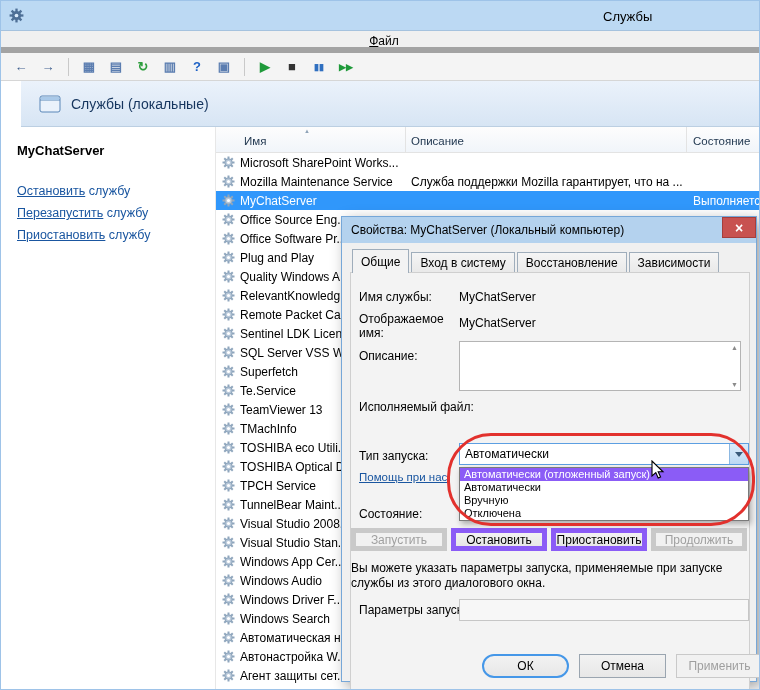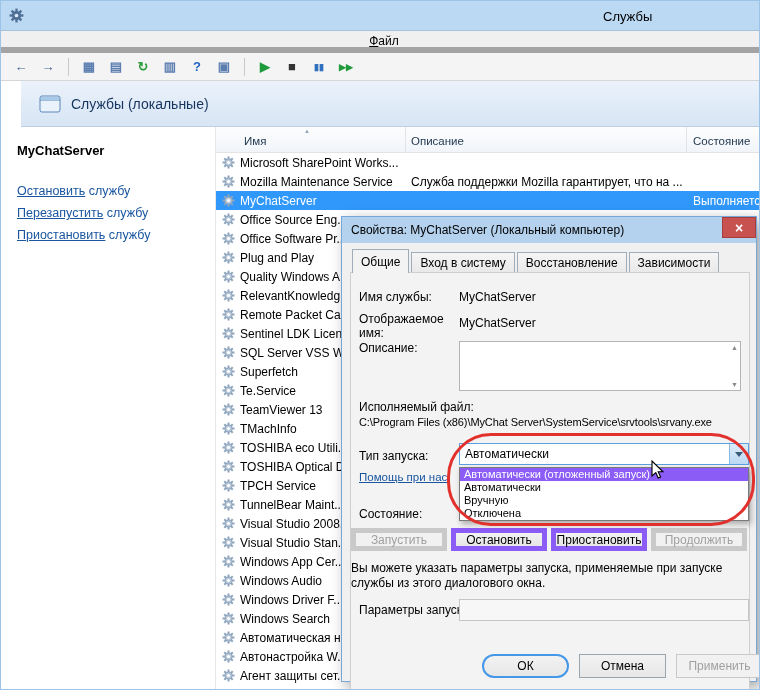--- a/index.html
+++ b/index.html
@@ -756,29 +756,28 @@
       <div class="tab">Восстановление</div>
       <div class="tab">Зависимости</div>
     </div>
   <div class="tab-page">
     <span class="lbl" style="left:8px;top:17px">Имя службы:</span>
     <span class="val" style="left:108px;top:17px">MyChatServer</span>
 
     <span class="lbl" style="left:8px;top:39px;width:96px">Отображаемое имя:</span>
     <span class="val" style="left:108px;top:43px">MyChatServer</span>
 
-    <span class="lbl" style="left:8px;top:68px">Описание:</span>
+    <span class="lbl" style="left:8px;top:76px">Описание:</span>
     <div class="desc-box">
       <span></span>
       <div class="up"></div>
       <div class="dn"></div>
     </div>
 
     <span class="lbl" style="left:8px;top:127px">Исполняемый файл:</span>
-    <span class="exe-path">C:\Program Files (x86)\MyChat Server\SystemService\srvtools\srvany.exe</span>
 
     <span class="lbl" style="left:8px;top:176px">Тип запуска:</span>
     <div class="combo">
       <span>Автоматически</span>
       <div class="combo-btn">
         <span class="arr"></span>
       </div>
     </div>
 
     <span class="help-link">Помощь при нас</span>

